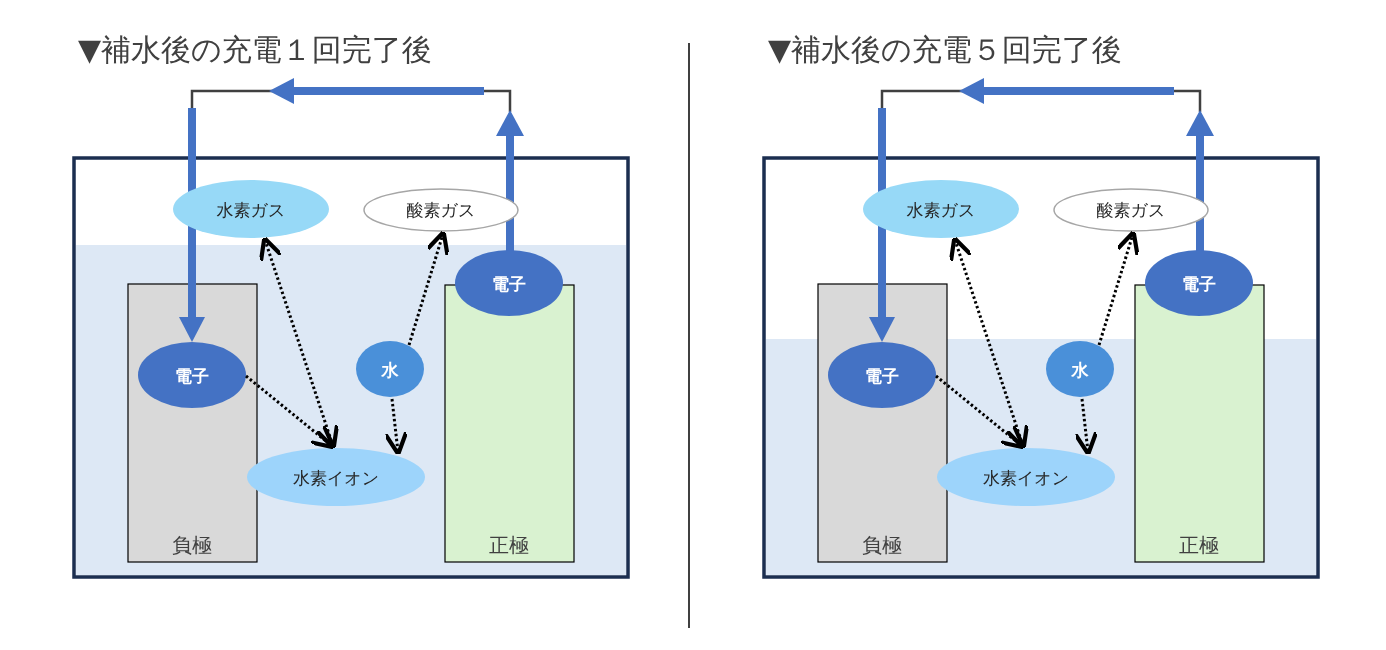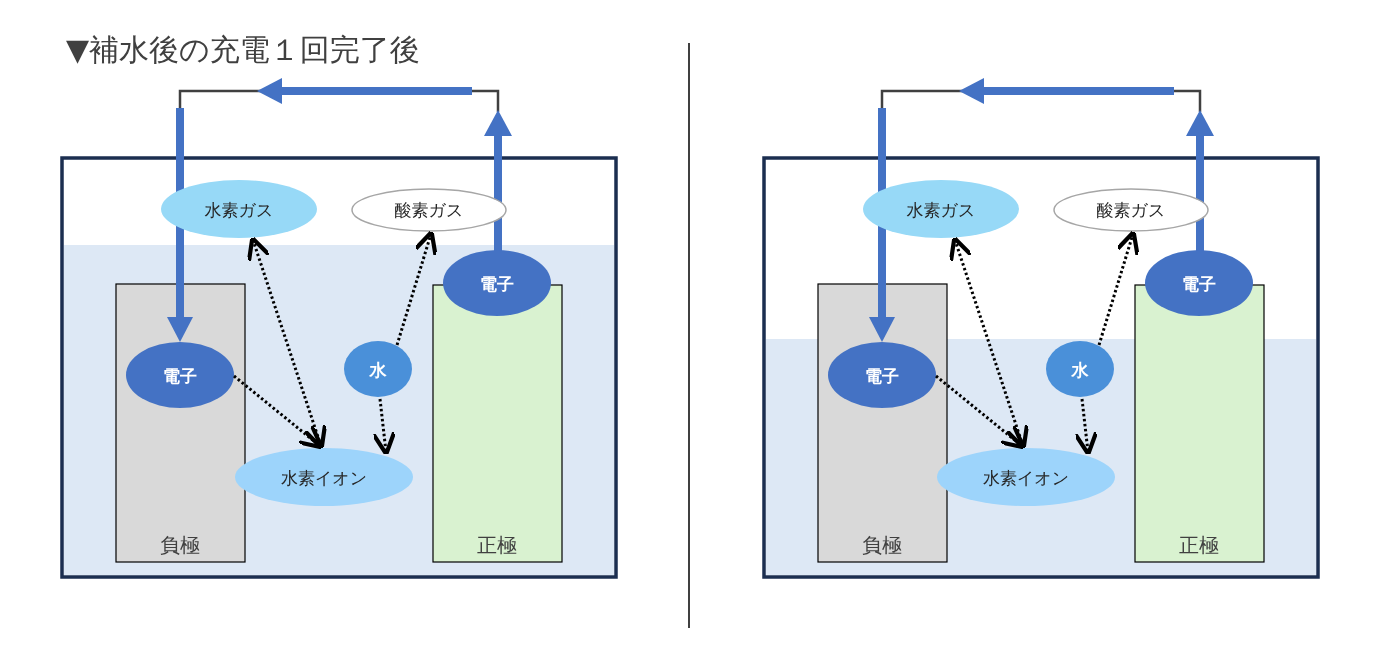--- a/index.html
+++ b/index.html
@@ -1,19 +1,19 @@
 <!DOCTYPE html>
 <html><head>
 <meta charset="utf-8">
 <style>
   html, body { margin: 0; padding: 0; background: #ffffff; }
   body { width: 1386px; height: 650px; position: relative; overflow: hidden;
          font-family: "DejaVu Sans", "Liberation Sans", sans-serif; }
   .panel { position: absolute; top: 0; width: 693px; height: 650px; }
-  .panel-left { left: 0; padding-left: 27px; }
+  .panel-left { left: 12px; padding-left: 27px; }
   .panel-right { left: 702px; }
   .title { position: absolute; left: 66px; top: 30px; font-size: 30px; color: #404040;
            white-space: nowrap; letter-spacing: 0px; line-height: 40px; }
   .divider { position: absolute; left: 688px; top: 43px; width: 2px; height: 585px; background: #404040; }
   svg { position: absolute; left: 0; top: 0; overflow: visible; }
   .lbl { font-family: "DejaVu Sans", "Liberation Sans", sans-serif; }
 </style>
 </head>
 <body>
 
@@ -64,20 +64,21 @@
     <line x1="321" y1="446" x2="253" y2="240" stroke="#000" stroke-width="3" stroke-dasharray="2.5,2.5" marker-start="url(#dotArrowL)" marker-end="url(#dotArrowL)"></line>
     <line x1="234" y1="376" x2="320" y2="446" stroke="#000" stroke-width="3" stroke-dasharray="2.5,2.5" marker-end="url(#dotArrowL)"></line>
     <line x1="397" y1="345" x2="431" y2="234" stroke="#000" stroke-width="3" stroke-dasharray="2.5,2.5" marker-end="url(#dotArrowL)"></line>
     <line x1="380" y1="399" x2="386" y2="452" stroke="#000" stroke-width="3" stroke-dasharray="2.5,2.5" marker-end="url(#dotArrowL)"></line>
   </svg>
 </div>
 
 <div class="divider"></div>
 
 <div class="panel panel-right">
+  <div class="title">▼補水後の充電５回完了後</div>
   <svg width="693" height="650" viewBox="0 0 693 650">
     <defs>
       <marker id="dotArrowR" viewBox="0 0 10 10" refX="9" refY="5" markerWidth="7" markerHeight="7" orient="auto-start-reverse">
         <path d="M0,0 L10,5 L0,10" fill="none" stroke="#000" stroke-width="2"></path>
       </marker>
     </defs>
     <rect x="62" y="158" width="554" height="419" fill="#ffffff" stroke="#1b2e50" stroke-width="3.5"></rect>
     <rect x="64" y="339" width="550" height="236" fill="#dde8f5"></rect>
     <rect x="116" y="284" width="129" height="278" fill="#d9d9d9" stroke="#000" stroke-width="1.2"></rect>
     <rect x="433" y="285" width="129" height="277" fill="#d9f2d0" stroke="#000" stroke-width="1.2"></rect>

